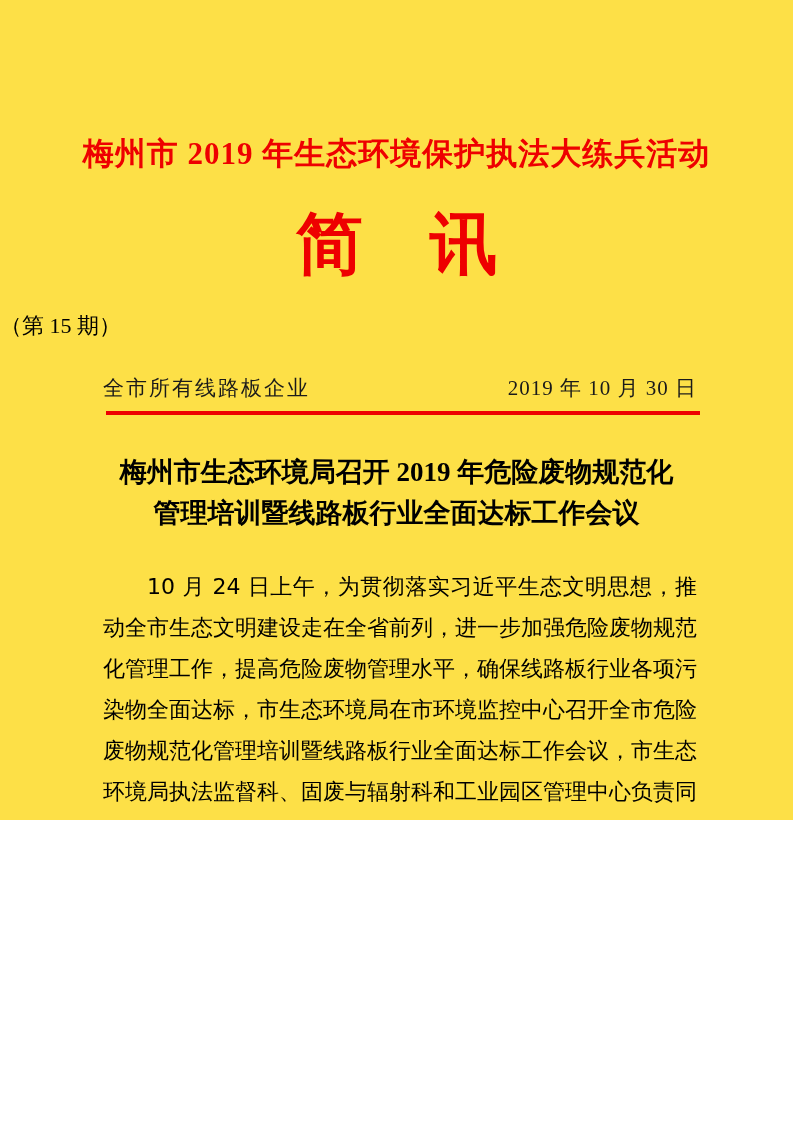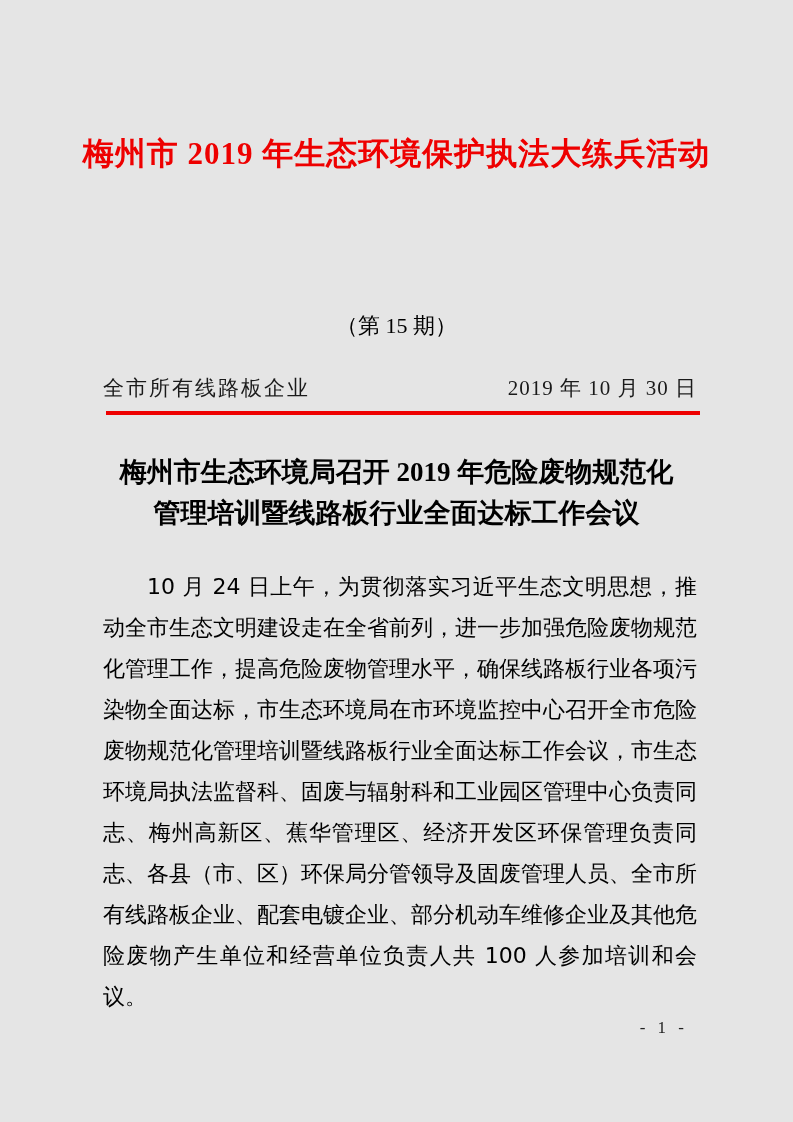--- a/index.html
+++ b/index.html
@@ -3,22 +3,22 @@
 <meta charset="utf-8">
 <style>
   html, body {
     margin: 0;
     padding: 0;
     background: #ffffff;
   }
   .sheet {
     position: relative;
     width: 793px;
-    height: 1122px;
-    background: #e5e5e5;
+    height: 820px;
+    background: #fde047;
     overflow: hidden;
     font-family: "Liberation Serif", "DejaVu Serif", serif;
     color: #000000;
   }
 
   
   .activity-title {
     position: absolute;
     top: 131px;
     left: 0;
@@ -43,21 +43,20 @@
     font-size: 67px;
     line-height: 80px;
     color: #ee0000;
     white-space: nowrap;
   }
   .issue-number {
     position: absolute;
     top: 310px;
     left: 0;
     width: 100%;
-    text-align: center;
     font-size: 22px;
     line-height: 32px;
     color: #000000;
   }
   .issuer-row {
     position: absolute;
     top: 374px;
     left: 103px;
     width: 594px;
     display: flex;
@@ -118,20 +117,21 @@
     letter-spacing: 4px;
   }
 </style>
 </head>
 <body>
 
 <div class="sheet">
 
   <div class="activity-title">梅州市 2019 年生态环境保护执法大练兵活动</div>
 
+  <div class="bulletin-name">简　讯</div>
 
   <div class="issue-number">（第 15 期）</div>
 
   <div class="issuer-row">
     <span class="issuer-name">全市所有线路板企业</span>
     <span class="publish-date">2019 年 10 月 30 日</span>
   </div>
 
   <div class="red-rule"></div>
 

